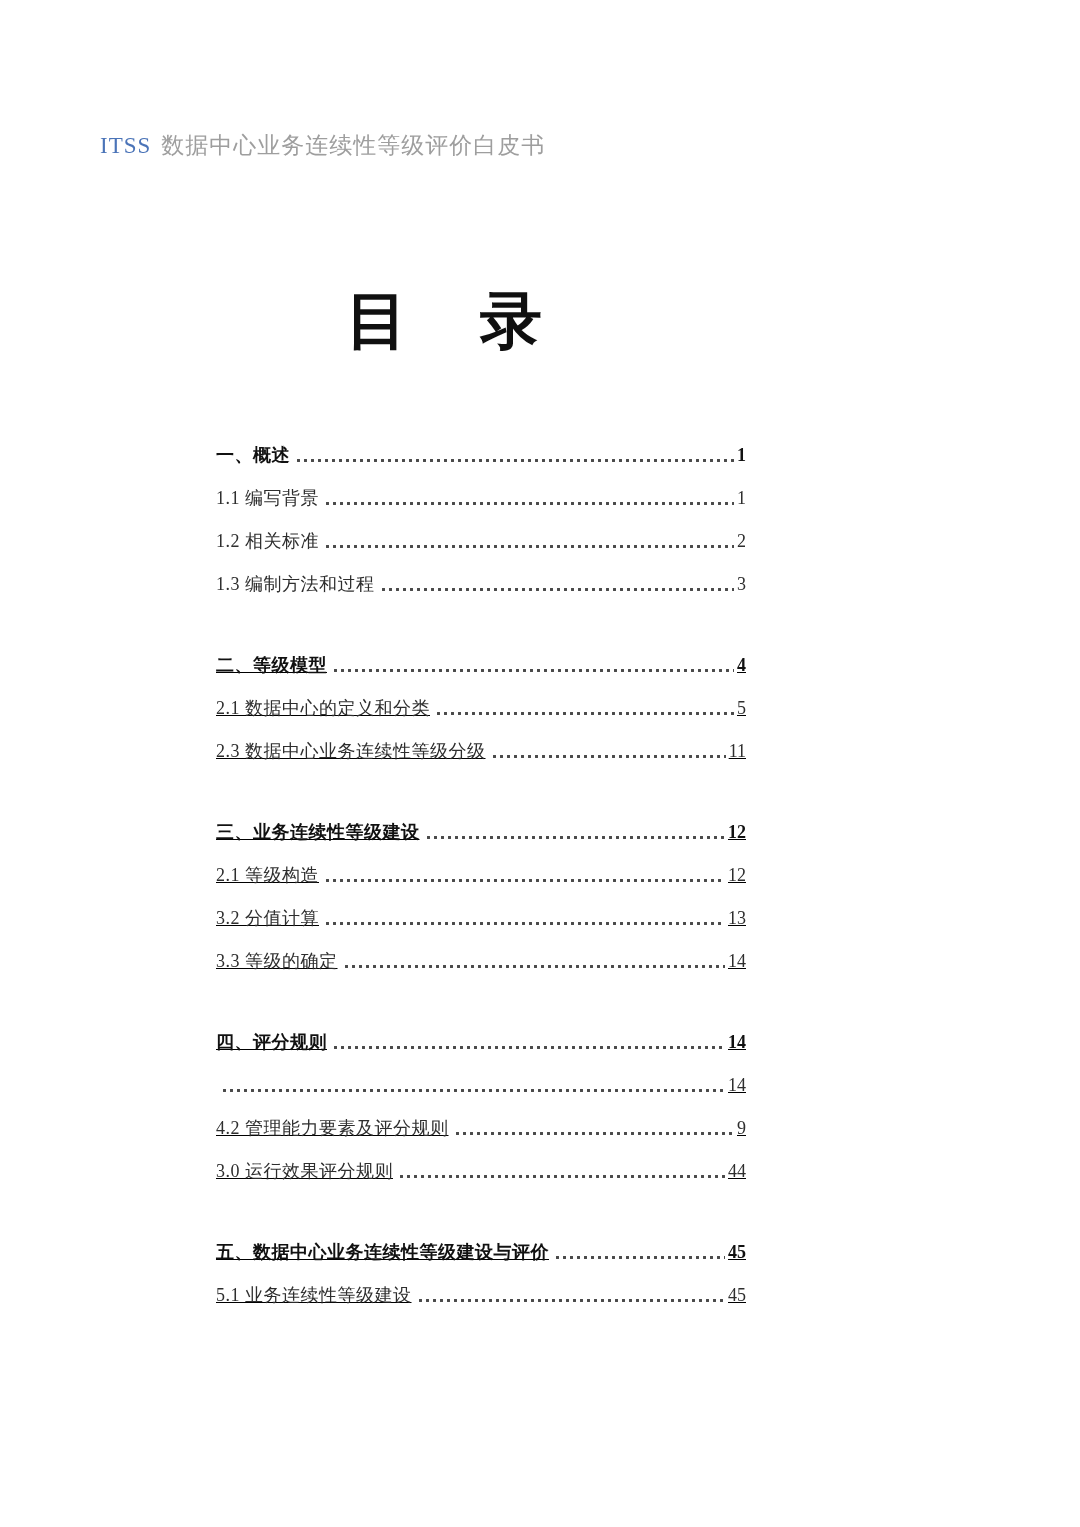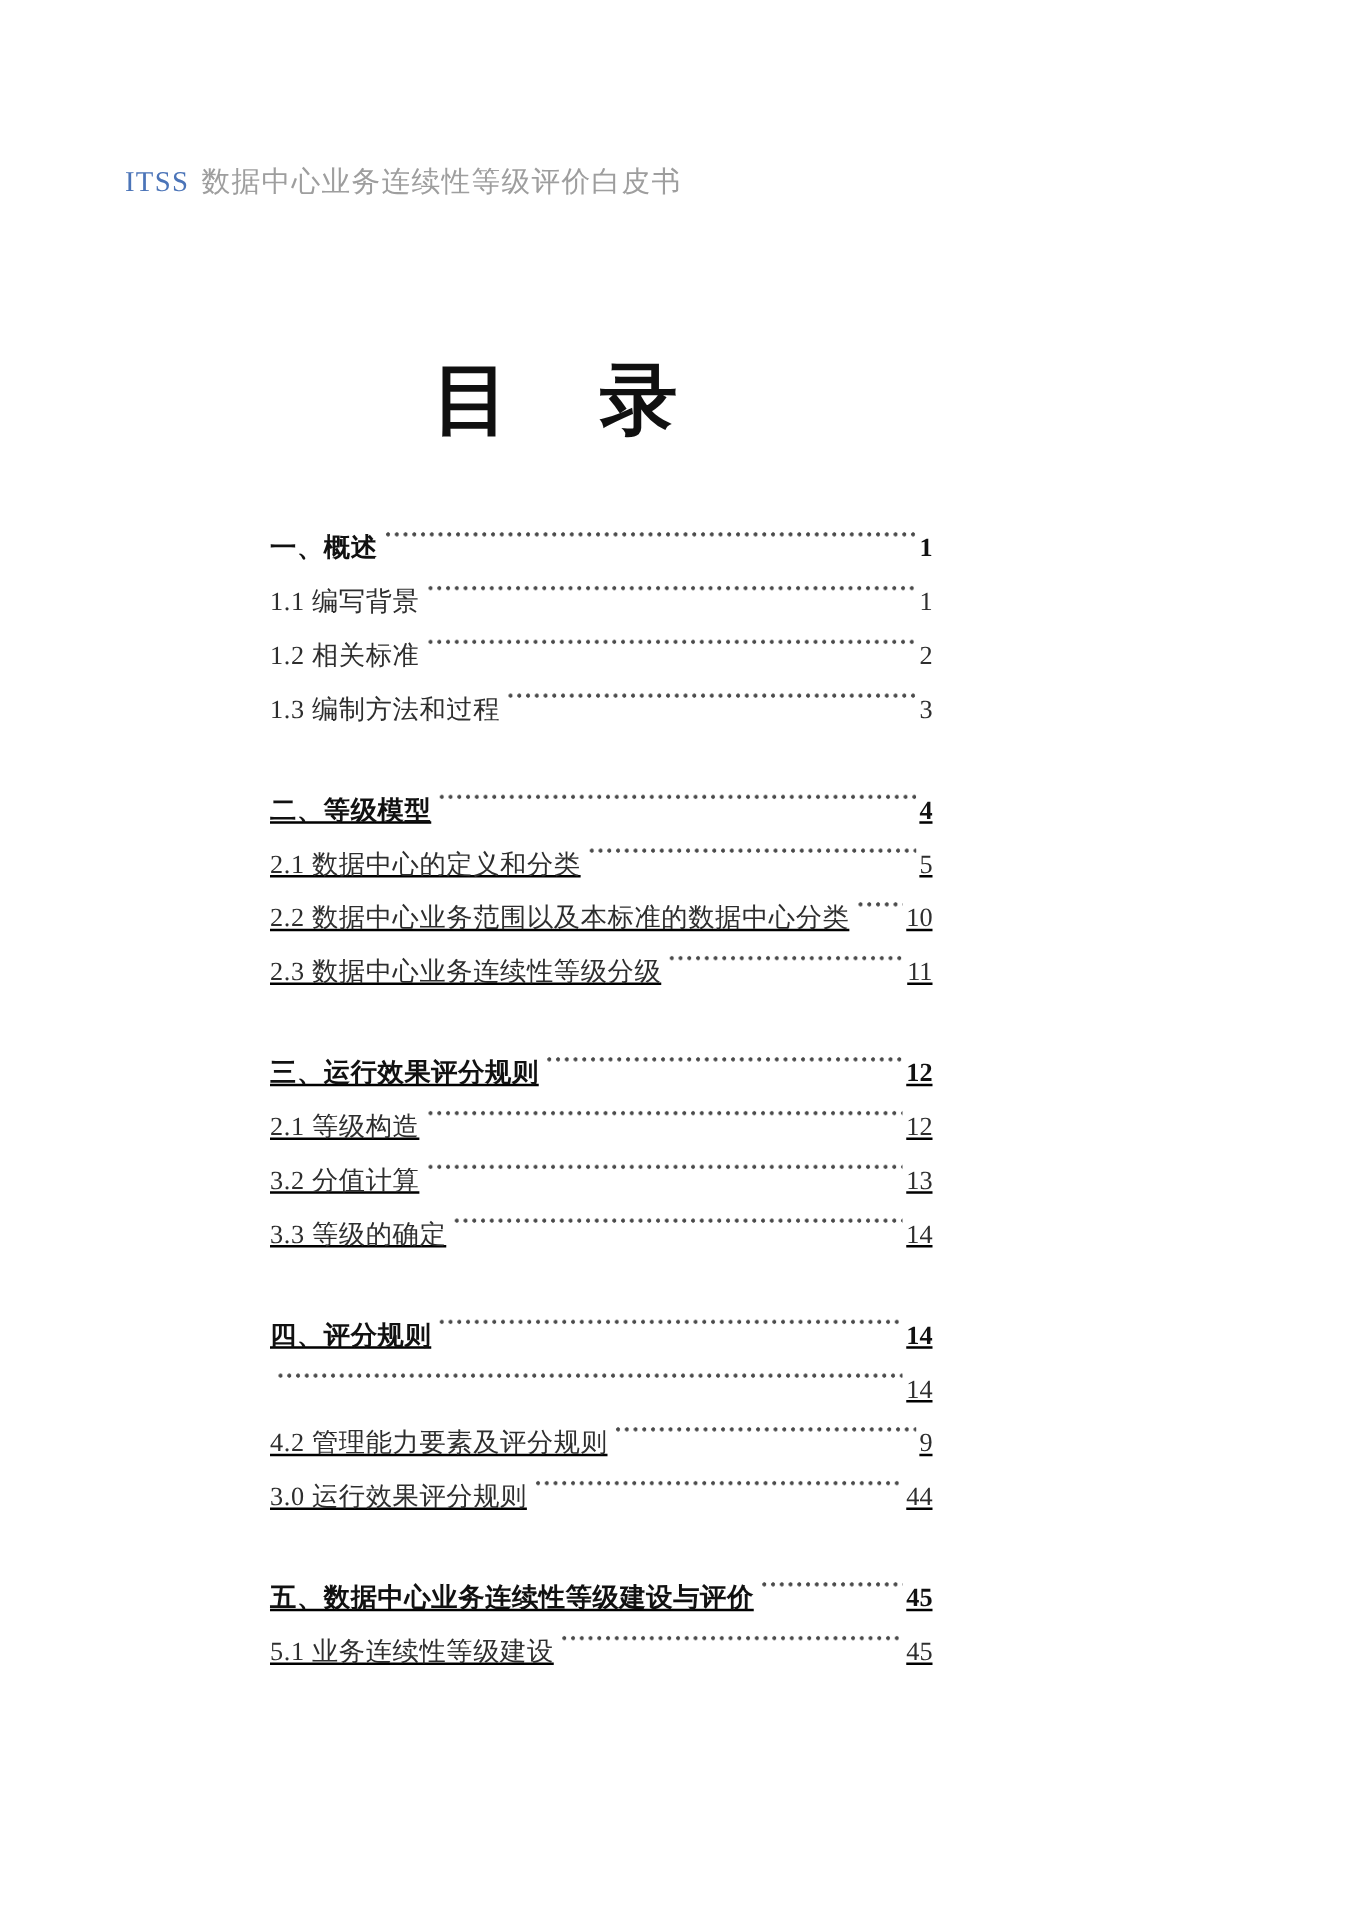--- a/index.html
+++ b/index.html
@@ -50,23 +50,23 @@
   .toc {
     position: absolute;
     left: 216px;
     right: 142px;
     top: 425px;
   }
   .toc-section + .toc-section { margin-top: 38px; text-decoration: underline; }
 
   .toc-row {
     display: flex;
-    align-items: flex-start;
+    align-items: flex-end;
     height: 43px;
-    font-size: 21px;
+    font-size: 18px;
     color: #2e2e2e;
     line-height: 26px;
   }
   .toc-row .label {
     white-space: nowrap;
     letter-spacing: 0.5px;
   }
   .toc-row .leader {
     flex: 1 1 auto;
     height: 5px;
@@ -128,34 +128,29 @@
         <span class="label">二、等级模型</span>
         <span class="leader"></span>
         <span class="pagenum">4</span>
       </div>
       <div class="toc-row">
         <span class="label">2.1 数据中心的定义和分类</span>
         <span class="leader"></span>
         <span class="pagenum">5</span>
       </div>
       <div class="toc-row">
-        <span class="label">2.2 数据中心业务范围以及本标准的数据中心分类</span>
-        <span class="leader"></span>
-        <span class="pagenum">10</span>
-      </div>
-      <div class="toc-row">
         <span class="label">2.3 数据中心业务连续性等级分级</span>
         <span class="leader"></span>
         <span class="pagenum">11</span>
       </div>
     </div>
 
     <div class="toc-section">
       <div class="toc-row head-row">
-        <span class="label">三、运行效果评分规则</span>
+        <span class="label">三、业务连续性等级建设</span>
         <span class="leader"></span>
         <span class="pagenum">12</span>
       </div>
       <div class="toc-row">
         <span class="label">2.1 等级构造</span>
         <span class="leader"></span>
         <span class="pagenum">12</span>
       </div>
       <div class="toc-row">
         <span class="label">3.2 分值计算</span>

